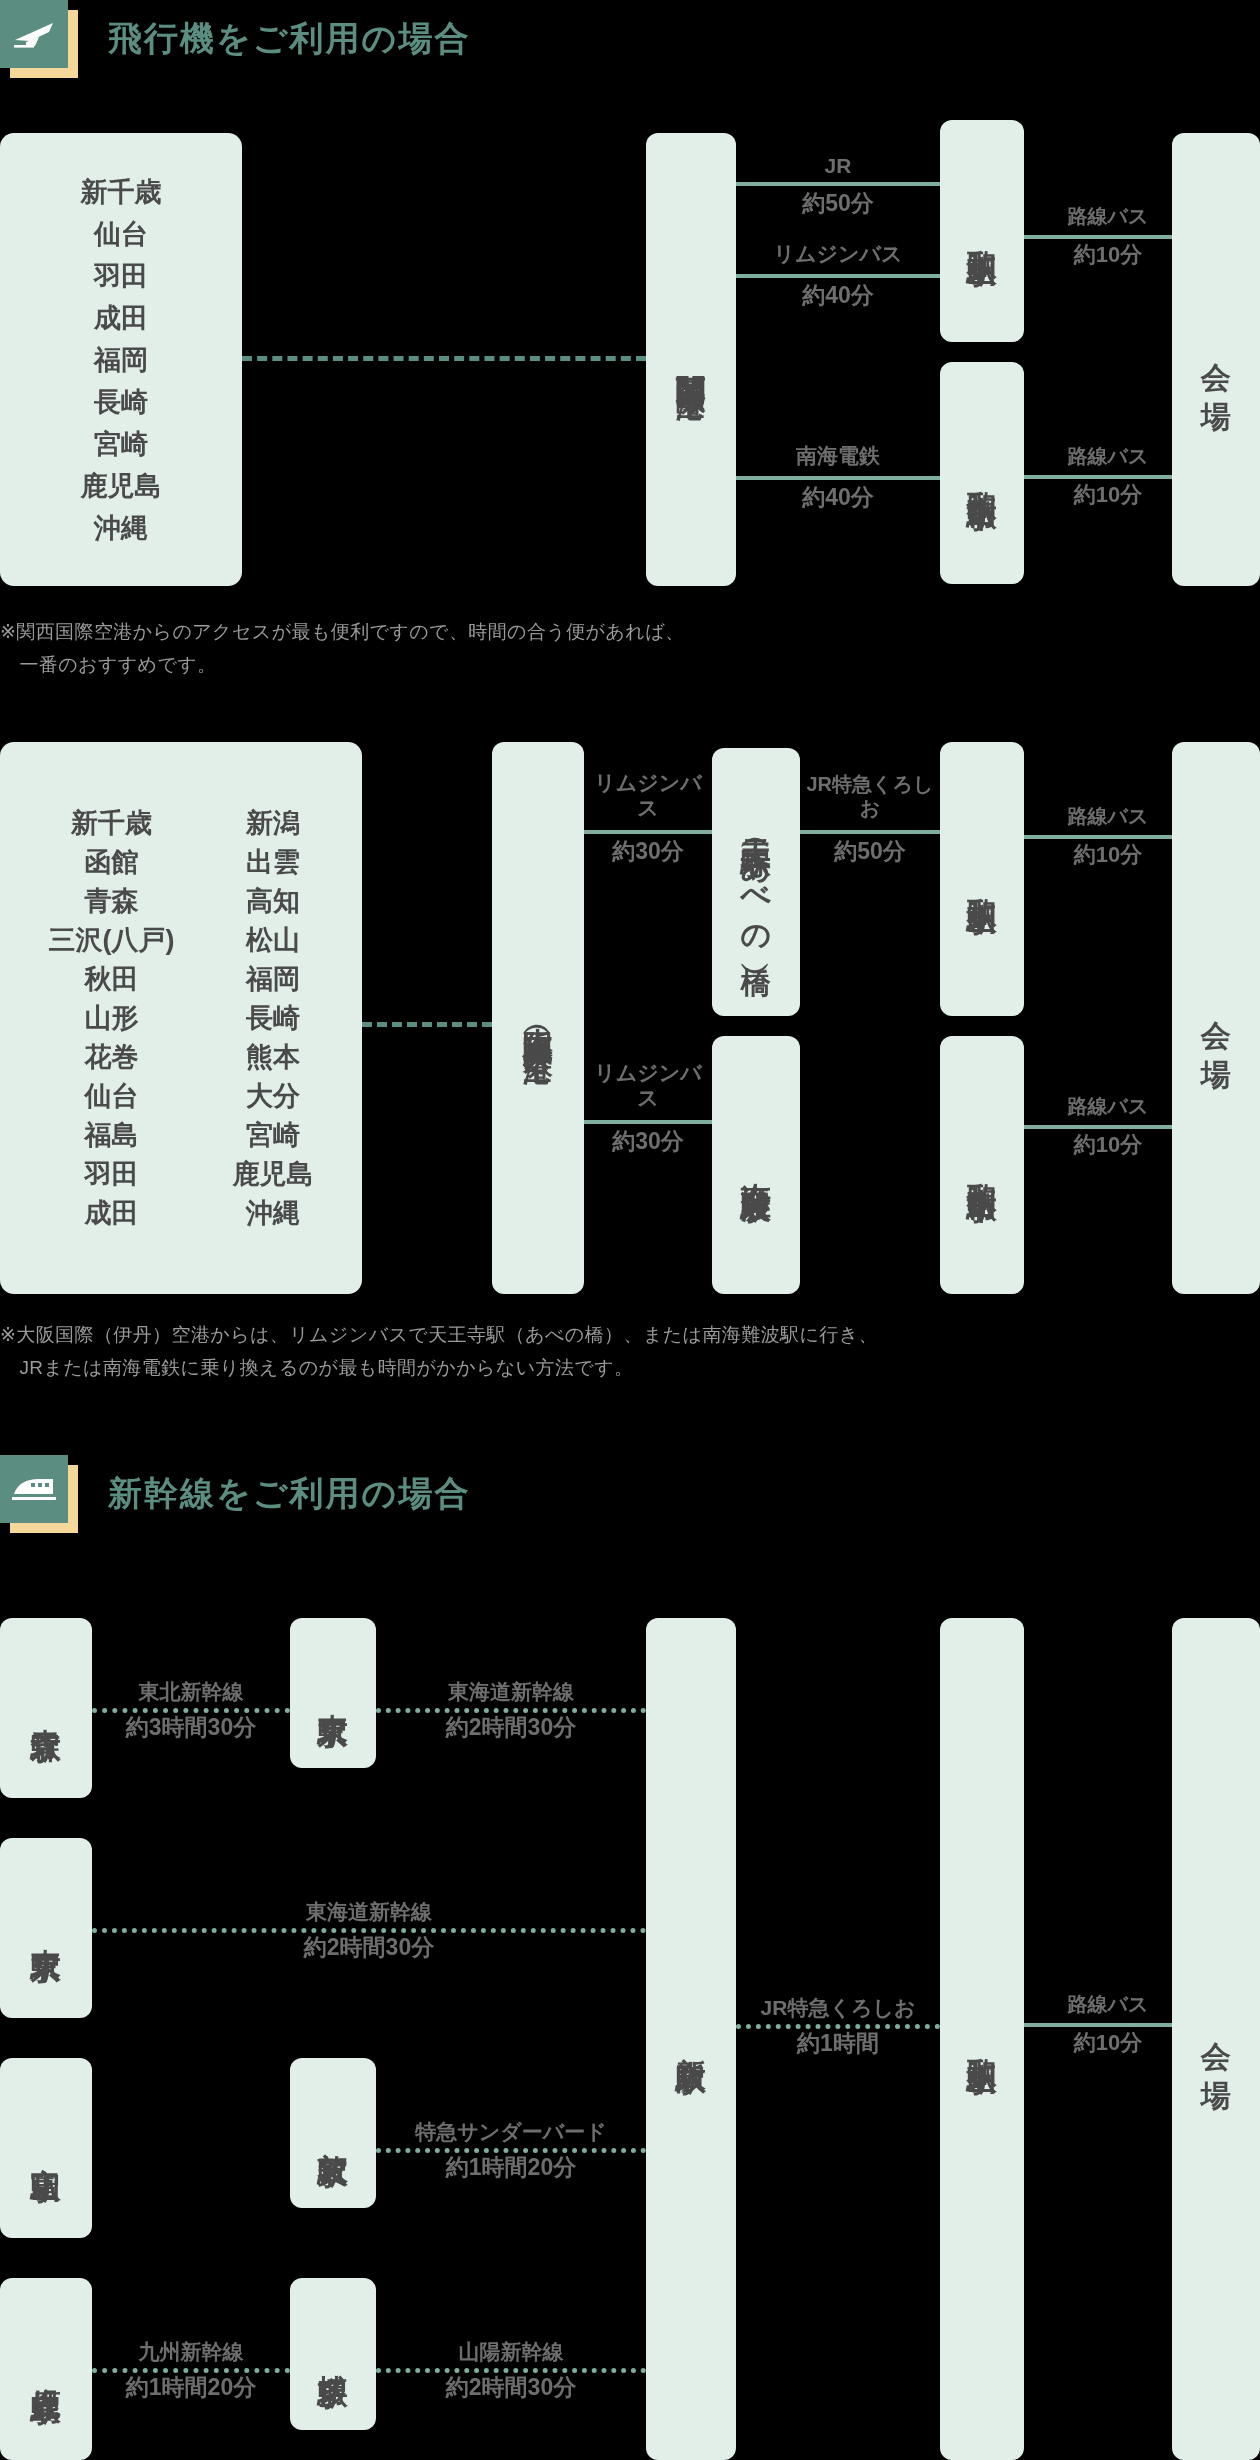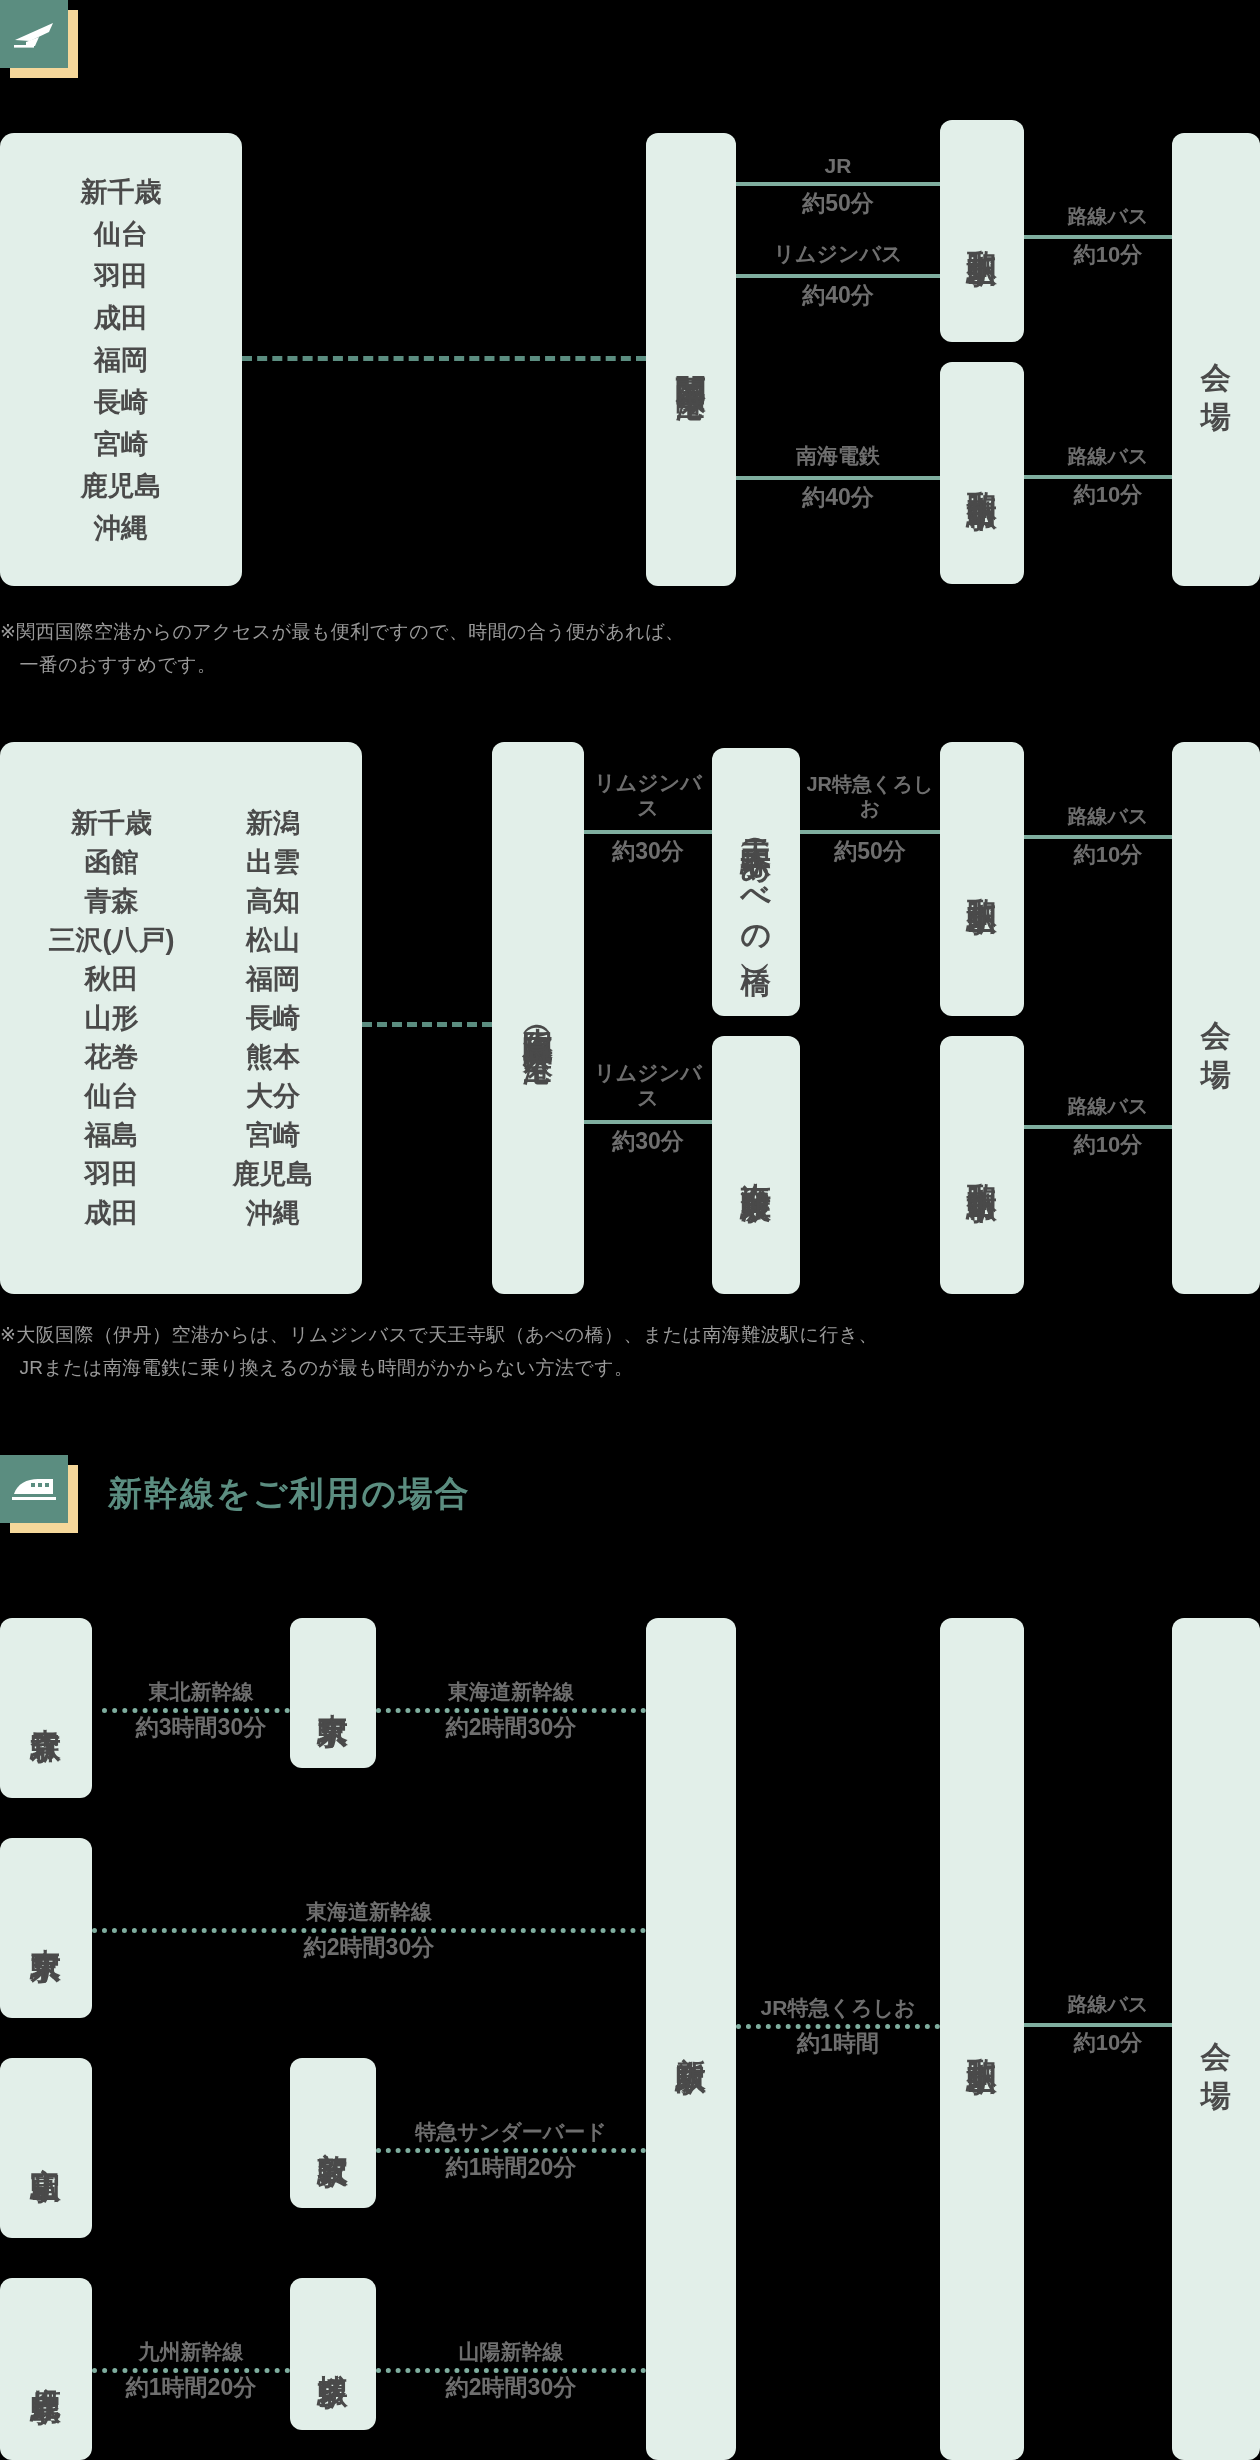--- a/index.html
+++ b/index.html
@@ -92,20 +92,21 @@
     <div class="sec-icon-wrap">
       <div class="sec-icon-shadow"></div>
       <div class="sec-icon">
         <svg width="42" height="30" viewBox="0 0 42 30" aria-hidden="true">
           <path d="M2 21 L40 4 L36 13 L17 22 Z" fill="#ffffff"></path>
           <path d="M13 23 L26 18 L22 27 L13 27 Z" fill="#ffffff"></path>
           <rect x="1" y="26" width="20" height="2.6" fill="#ffffff"></rect>
         </svg>
       </div>
     </div>
+    <div class="sec-title">飛行機をご利用の場合</div>
   </div>
 
   <div class="origin-list" style="left:0px; top:133px; width:242px; height:453px; font-size:27px;">
     <div class="origin-col" style="gap:6px;">
       <span>新千歳</span>
       <span>仙台</span>
       <span>羽田</span>
       <span>成田</span>
       <span>福岡</span>
       <span>長崎</span>
@@ -244,21 +245,21 @@
           <rect x="27" y="9" width="4" height="4" fill="#5b8d80"></rect>
           <rect x="34" y="9" width="4" height="4" fill="#5b8d80"></rect>
           <rect x="1" y="23" width="44" height="3" fill="#ffffff"></rect>
         </svg>
       </div>
     </div>
     <div class="sec-title">新幹線をご利用の場合</div>
   </div>
 
   <div class="node vtext" style="left:0px; top:1618px; width:92px; height:180px; font-size:30px;">青森駅</div>
-  <div class="conn" style="left:102px; top:1652px; width:198px; height:112px;">
+  <div class="conn" style="left:92px; top:1652px; width:198px; height:112px;">
     <div class="bar dotted" style="top:56px;"></div>
     <div class="lbl-top" style="bottom:60px; font-size:21px;">東北新幹線</div>
     <div class="lbl-bot" style="top:62px; font-size:23px;">約3時間30分</div>
   </div>
   <div class="node vtext" style="left:290px; top:1618px; width:86px; height:150px; font-size:30px;">東京駅</div>
   <div class="conn" style="left:376px; top:1652px; width:270px; height:112px;">
     <div class="bar dotted" style="top:56px;"></div>
     <div class="lbl-top" style="bottom:60px; font-size:21px;">東海道新幹線</div>
     <div class="lbl-bot" style="top:62px; font-size:23px;">約2時間30分</div>
   </div>

